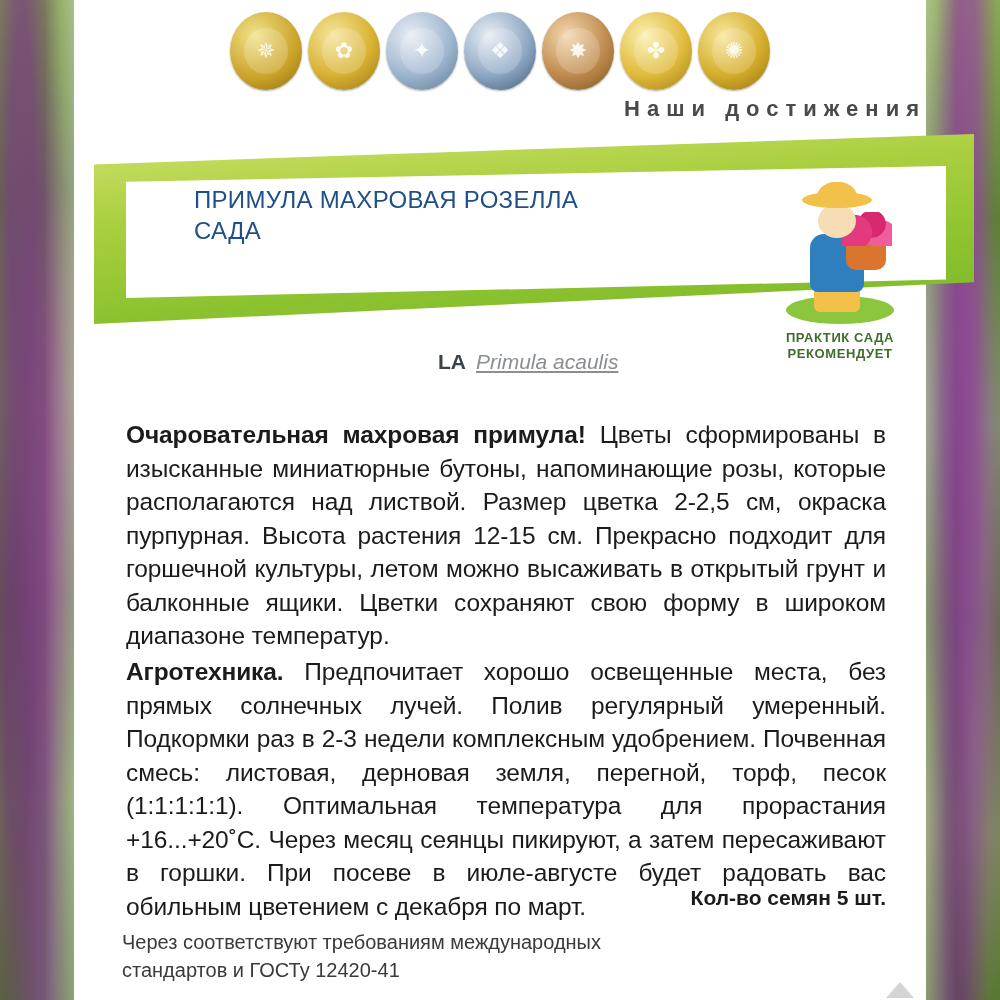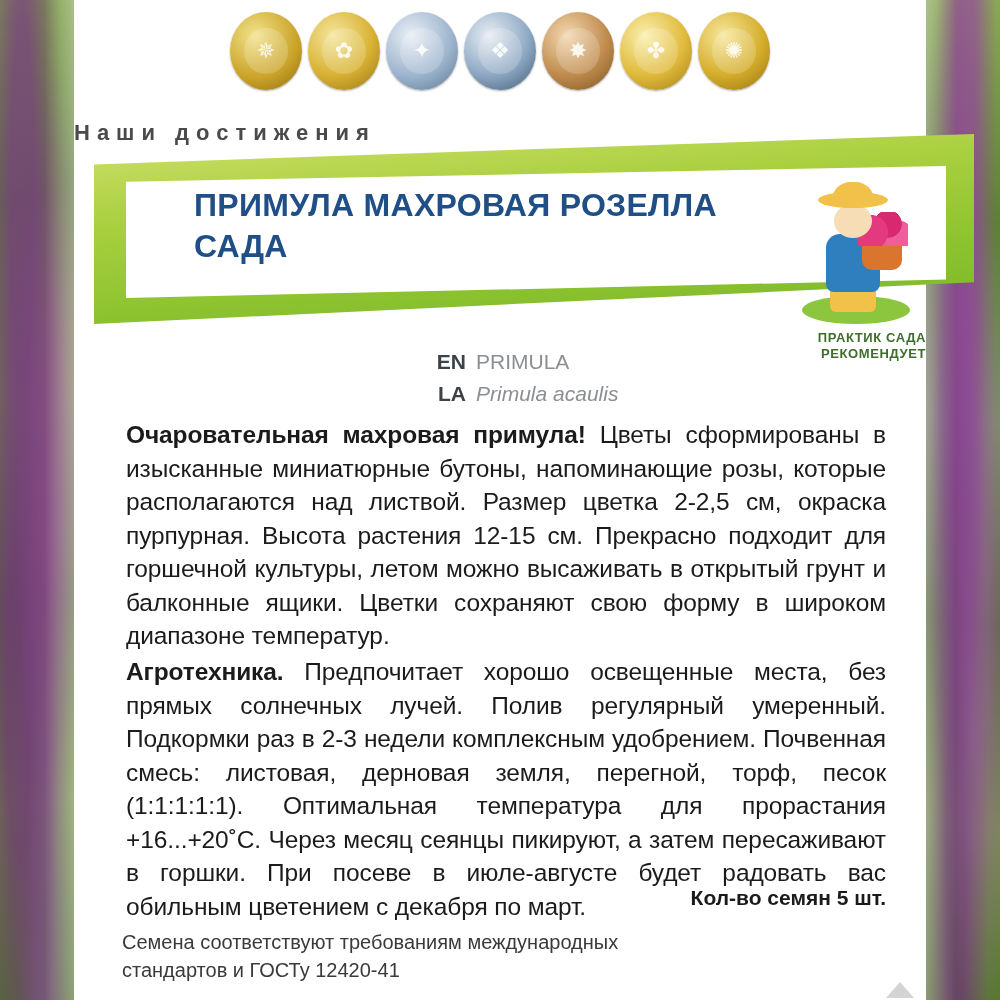--- a/index.html
+++ b/index.html
@@ -110,27 +110,26 @@
   .m3 { background: radial-gradient(circle at 35% 30%, #e9eef5, #9fb6cf 55%, #5c7893 100%); }
   .m4 { background: radial-gradient(circle at 35% 30%, #e7edf4, #8fa9c4 55%, #3f5a78 100%); }
   .m5 { background: radial-gradient(circle at 35% 30%, #f3d7b0, #c08c4e 55%, #7d5520 100%); }
   .m6 { background: radial-gradient(circle at 35% 30%, #fbefae, #e0bb3c 55%, #a37f15 100%); }
   .m7 { background: radial-gradient(circle at 35% 30%, #f7e79c, #d5ae2c 55%, #96720f 100%); }
   .awards-caption {
     position: absolute;
     left: 0;
     right: 0;
     top: 84px;
-    text-align: left;
+    text-align: right;
     font-size: 22px;
     font-weight: bold;
     letter-spacing: 7px;
     color: #4a4a4a;
     font-family: "Liberation Sans", sans-serif;
-    margin-top: 24px;
   }
 
   
   .banner-wrap {
     position: absolute;
     left: 0;
     right: -40px;
     top: 126px;
     height: 215px;
   }
@@ -150,34 +149,34 @@
     width: 820px;
     height: 132px;
     background: #ffffff;
     clip-path: polygon(0% 12%, 100% 0%, 100% 86%, 0% 100%);
   }
   .title-text {
     position: absolute;
     left: 120px;
     top: 185px;
     width: 640px;
-    font-size: 32px;
-    font-weight: bold;
+    font-size: 24px;
+    font-weight: normal;
     color: #1f4f86;
     line-height: 1.28;
     letter-spacing: 0.3px;
   }
 
   
   .gardener {
     position: absolute;
-    right: 0;
+    right: 16px;
     top: 188px;
     width: 140px;
-    text-align: right;
+    text-align: center;
   }
   .gardener-art {
     position: relative;
     width: 120px;
     height: 140px;
     margin: 0 auto;
   }
   .g-oval {
     position: absolute;
     left: 6px;
@@ -271,21 +270,21 @@
     line-height: 1.5;
   }
   .names .code {
     font-weight: bold;
     color: #3c4348;
     display: inline-block;
     width: 42px;
     text-align: right;
     margin-right: 10px;
   }
-  .names .la-name { font-style: italic; }
+  .names .la-name { font-style: italic; text-decoration: underline; }
 
   
   .copy {
     position: absolute;
     left: 52px;
     right: 40px;
     top: 418px;
     font-size: 24.5px;
     line-height: 1.37;
     color: #1b1b1b;
@@ -384,35 +383,32 @@
         <div class="g-hat"></div>
       </div>
       <div class="gardener-caption">
         <div>ПРАКТИК САДА</div>
         <div>РЕКОМЕНДУЕТ</div>
       </div>
     </div>
 
     <div class="names">
       <div>
-        <span class="code">EN</span><span class="en-name">PRIMULA</span>
-      </div>
-      <div>
         <span class="code">LA</span><span class="la-name">Primula acaulis</span>
       </div>
     </div>
 
     <div class="copy">
       <p><b>Очаровательная махровая примула!</b><span> Цветы сформированы в изысканные миниатюрные бутоны, напоминающие розы, которые располагаются над листвой. Размер цветка 2-2,5 см, окраска пурпурная. Высота растения 12-15 см. Прекрасно подходит для горшечной культуры, летом можно высаживать в открытый грунт и балконные ящики.  Цветки сохраняют свою форму в широком диапазоне температур.</span></p>
       <p><b>Агротехника.</b><span> Предпочитает хорошо освещенные места, без прямых солнечных лучей. Полив регулярный умеренный. Подкормки раз в 2-3 недели комплексным удобрением. Почвенная смесь: листовая, дерновая земля, перегной, торф, песок (1:1:1:1:1). Оптимальная температура для прорастания +16...+20˚С. Через месяц сеянцы пикируют, а затем пересаживают в горшки. При посеве в июле-августе будет радовать вас обильным цветением с декабря по март.</span></p>
     </div>
 
     <div class="qty">Кол-во семян 5 шт.</div>
 
     <div class="footnote">
-      <div>Семена соответствуют требованиям международных</div>
+      <div>Через соответствуют требованиям международных</div>
       <div>стандартов и ГОСТу 12420-41</div>
     </div>
 
   </div>
 
   <div class="corner-mark"></div>
 </div>
 
 </body></html>

